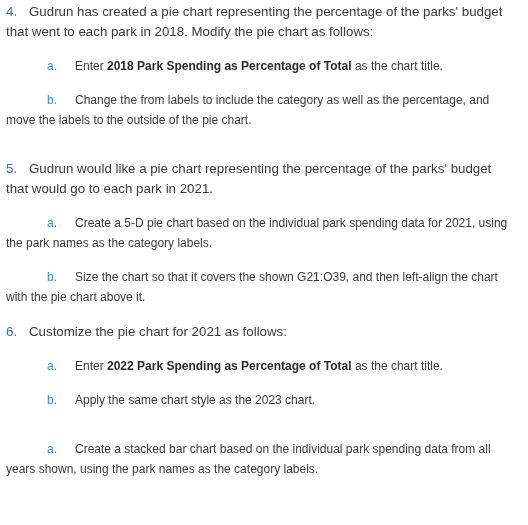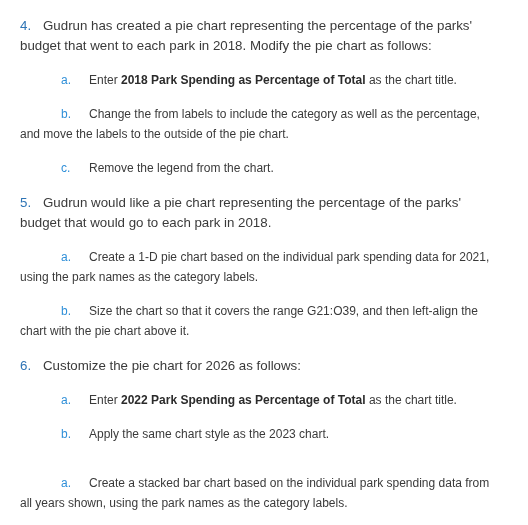--- a/index.html
+++ b/index.html
@@ -12,21 +12,21 @@
     height: 525px;
     font-family: "Liberation Sans", sans-serif;
     color: #3a3a3a;
     -webkit-font-smoothing: antialiased;
     overflow: hidden;
   }
   .doc {
     position: relative;
     width: 528px;
     height: 525px;
-    padding: 16px;
+    padding: 2px;
     box-sizing: border-box;
   }
   
   .step {
     position: relative;
     font-size: 13.3px;
     line-height: 20px;
     color: #3a3a3a;
     padding-left: 0;
     margin: 0 14px 0 4px;
@@ -76,42 +76,39 @@
   <div class="substep">
     <span class="marker">a.</span><span class="sub-body"><span>Enter </span><b>2018 Park Spending as Percentage of Total</b><span> as the chart title.</span></span>
   </div>
   <div class="gap-sm"></div>
 
   <div class="substep">
     <span class="marker">b.</span><span class="sub-body">Change the from labels to include the category as well as the percentage, and move the labels to the outside of the pie chart.</span>
   </div>
   <div class="gap-sm"></div>
 
+  <div class="gap-md"></div>
+
+  <div class="step">
+    <span class="marker">5.</span><span class="step-body">Gudrun would like a pie chart representing the percentage of the parks' budget that would go to each park in 2021.</span>
+  </div>
+  <div class="gap-sm"></div>
+
   <div class="substep">
-    <span class="marker">c.</span><span class="sub-body">Remove the legend from the chart.</span>
+    <span class="marker">a.</span><span class="sub-body">Create a 5-D pie chart based on the individual park spending data for 2021, using the park names as the category labels.</span>
+  </div>
+  <div class="gap-sm"></div>
+
+  <div class="substep">
+    <span class="marker">b.</span><span class="sub-body">Size the chart so that it covers the shown G21:O39, and then left-align the chart with the pie chart above it.</span>
   </div>
   <div class="gap-md"></div>
 
   <div class="step">
-    <span class="marker">5.</span><span class="step-body">Gudrun would like a pie chart representing the percentage of the parks' budget that would go to each park in 2018.</span>
-  </div>
-  <div class="gap-sm"></div>
-
-  <div class="substep">
-    <span class="marker">a.</span><span class="sub-body">Create a 1-D pie chart based on the individual park spending data for 2021, using the park names as the category labels.</span>
-  </div>
-  <div class="gap-sm"></div>
-
-  <div class="substep">
-    <span class="marker">b.</span><span class="sub-body">Size the chart so that it covers the range G21:O39, and then left-align the chart with the pie chart above it.</span>
-  </div>
-  <div class="gap-md"></div>
-
-  <div class="step">
-    <span class="marker">6.</span><span class="step-body">Customize the pie chart for 2026 as follows:</span>
+    <span class="marker">6.</span><span class="step-body">Customize the pie chart for 2021 as follows:</span>
   </div>
   <div class="gap-sm"></div>
 
   <div class="substep">
     <span class="marker">a.</span><span class="sub-body"><span>Enter </span><b>2022 Park Spending as Percentage of Total</b><span> as the chart title.</span></span>
   </div>
   <div class="gap-sm"></div>
 
   <div class="substep">
     <span class="marker">b.</span><span class="sub-body">Apply the same chart style as the 2023 chart.</span>

